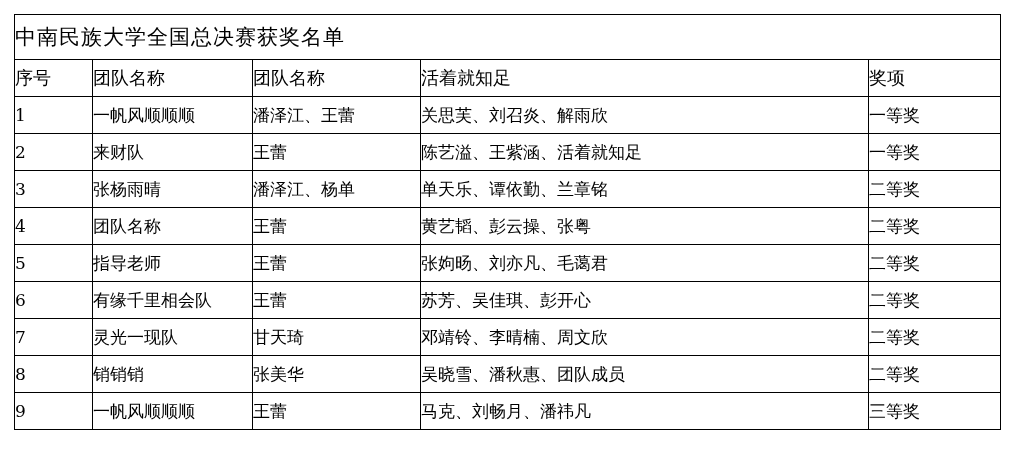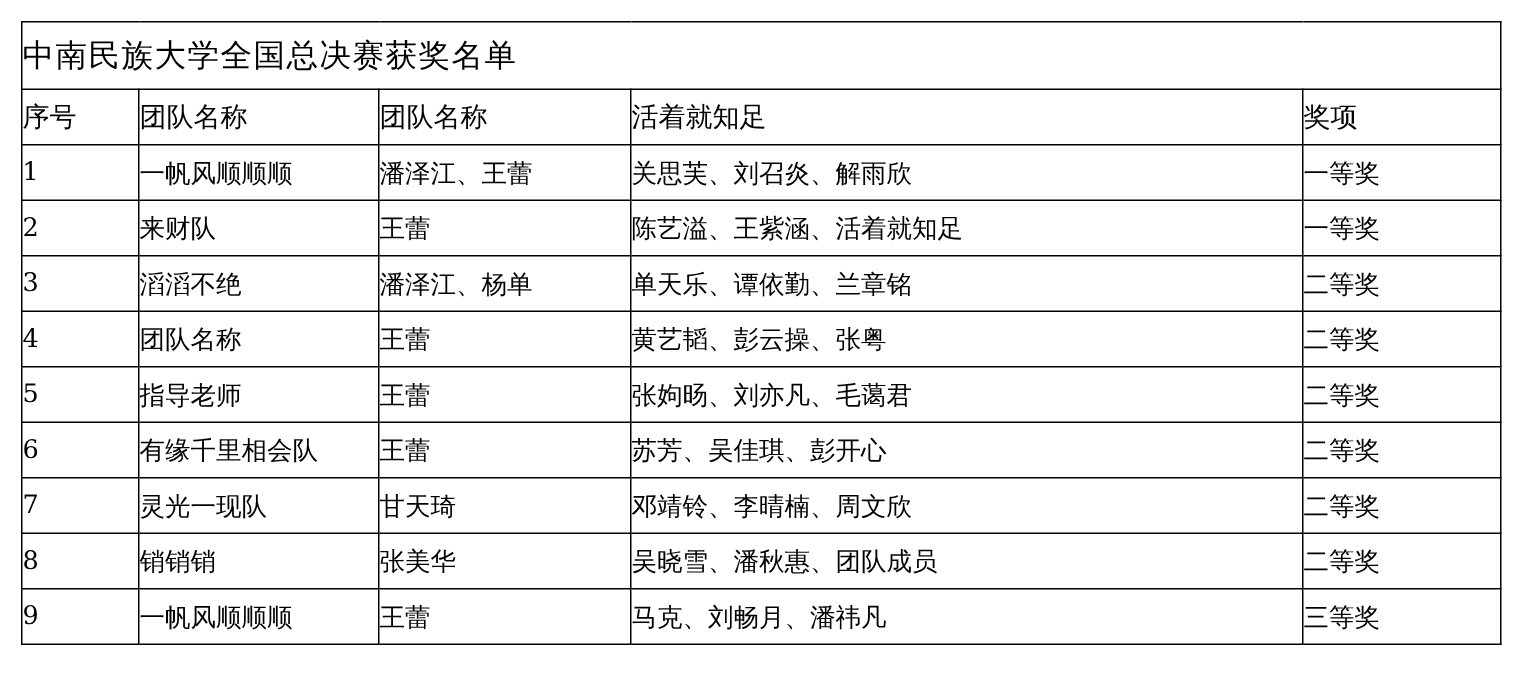--- a/index.html
+++ b/index.html
@@ -97,21 +97,21 @@
         </tr>
         <tr>
           <td class="body-cell">2</td>
           <td class="body-cell">来财队</td>
           <td class="body-cell">王蕾</td>
           <td class="body-cell">陈艺溢、王紫涵、活着就知足</td>
           <td class="body-cell">一等奖</td>
         </tr>
         <tr>
           <td class="body-cell">3</td>
-          <td class="body-cell">滔滔不绝</td>
+          <td class="body-cell">张杨雨晴</td>
           <td class="body-cell">潘泽江、杨单</td>
           <td class="body-cell">单天乐、谭依勤、兰章铭</td>
           <td class="body-cell">二等奖</td>
         </tr>
         <tr>
           <td class="body-cell">4</td>
           <td class="body-cell">团队名称</td>
           <td class="body-cell">王蕾</td>
           <td class="body-cell">黄艺韬、彭云操、张粤</td>
           <td class="body-cell">二等奖</td>

